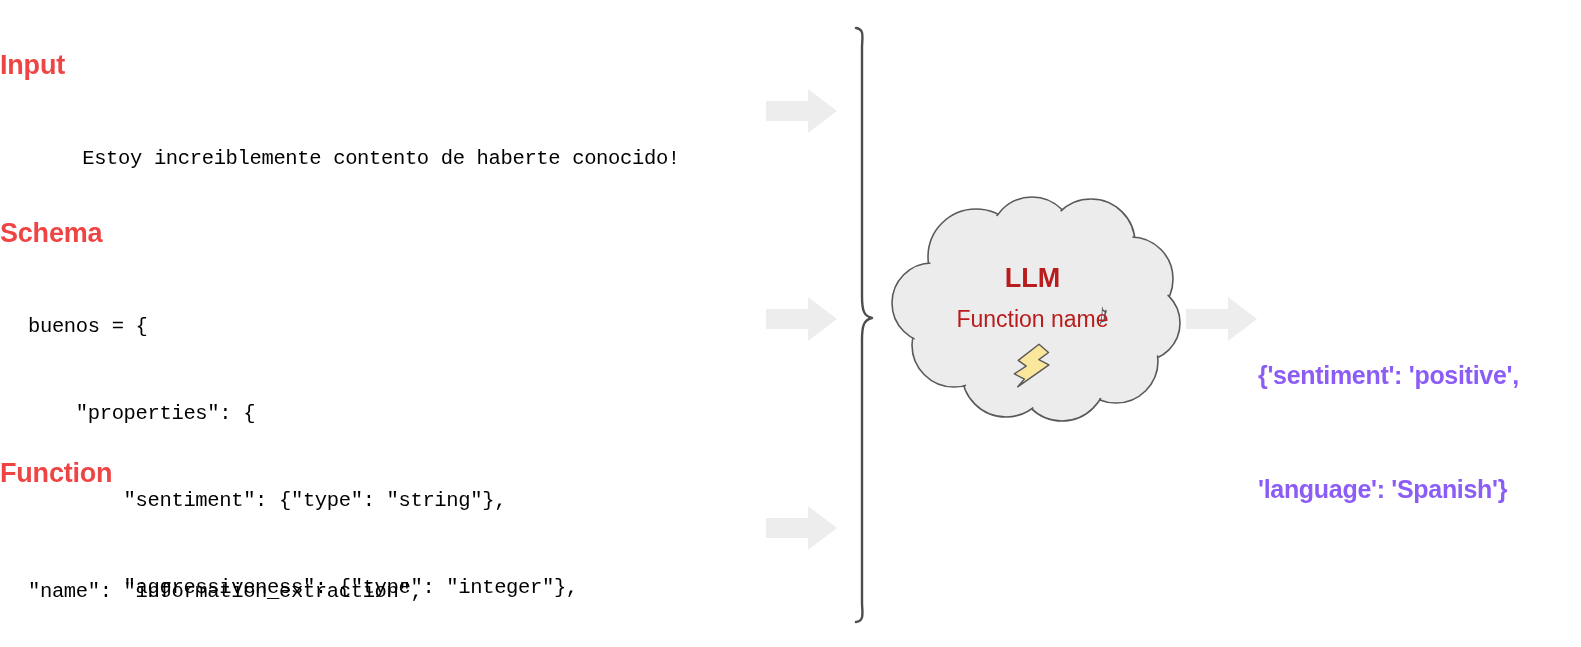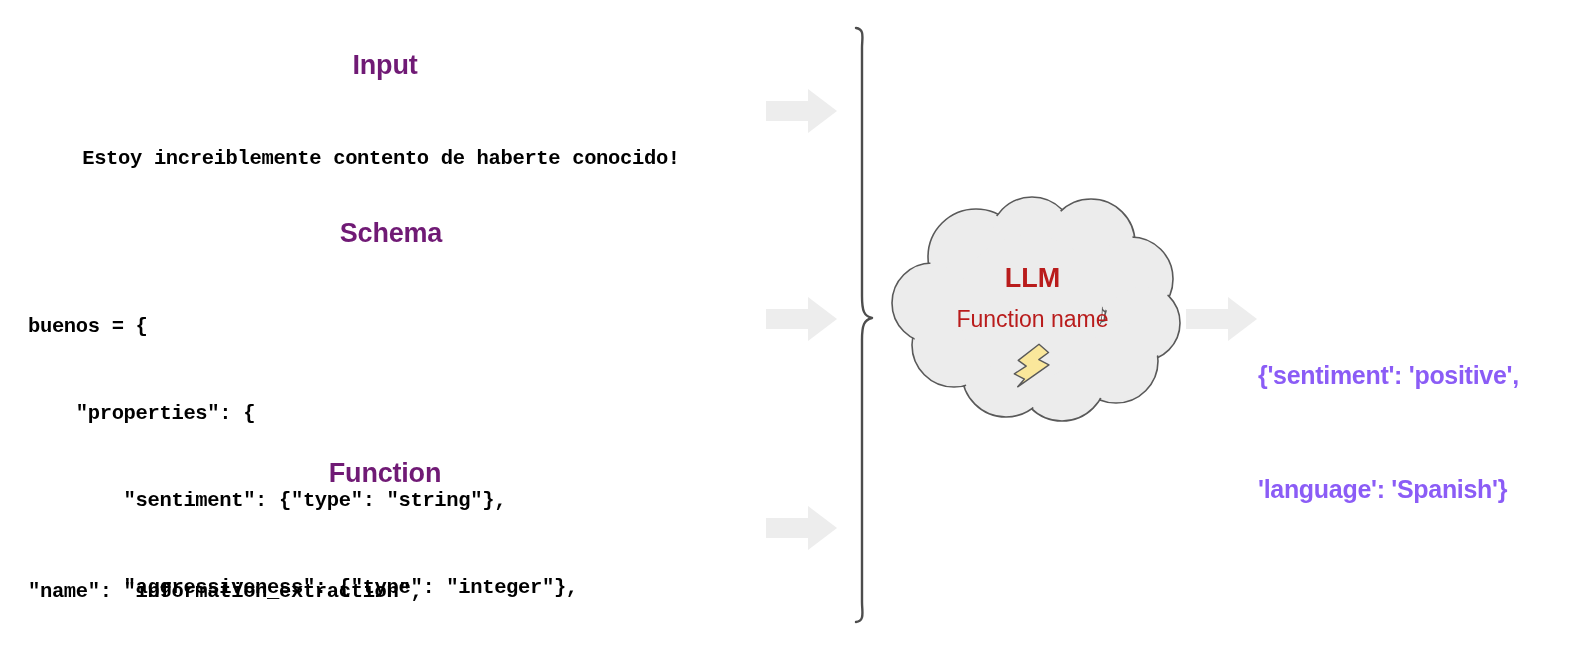--- a/index.html
+++ b/index.html
@@ -15,31 +15,31 @@
     overflow: hidden;
     font-family: "Liberation Sans", sans-serif;
   }
 
   
   .section-title {
     position: absolute;
     font-family: "Liberation Sans", sans-serif;
     font-weight: bold;
     font-size: 27px;
-    color: #701a75;
-    text-align: center;
+    color: #ef4444;
+    text-align: left;
     white-space: nowrap;
     letter-spacing: -0.2px;
   }
 
   
   .mono-block {
     position: absolute;
     font-family: "Liberation Mono", "DejaVu Sans Mono", monospace;
-    font-weight: bold;
+    font-weight: normal;
     font-size: 20.5px;
     line-height: 29px;
     color: #000000;
     white-space: pre;
     letter-spacing: -0.35px;
   }
   .mono-line { white-space: pre; display: block; }
 
   .input-block  { text-align: center; }
   .func-block   { line-height: 40px; }
@@ -84,21 +84,21 @@
   <div class="mono-block input-block" style="left:0px; top:86px; width:762px;">
     <span class="mono-line">Estoy increiblemente contento de haberte conocido!</span>
   </div>
 
   <div class="block-arrow" style="left:766px; top:88px; width:72px; height:46px;">
     <svg width="72" height="46" viewBox="0 0 72 46">
       <polygon points="0,13 42,13 42,1 71,23 42,45 42,33 0,33" fill="#ededed"></polygon>
     </svg>
   </div>
 
-  <div class="section-title" style="left:0px; top:218px; width:770px;padding-left:6px;">Schema</div>
+  <div class="section-title" style="left:0px; top:218px; width:770px;">Schema</div>
 
   <div class="mono-block" style="left:28px; top:254px;">
     <span class="mono-line">buenos = {</span>
     <span class="mono-line">    "properties": {</span>
     <span class="mono-line">        "sentiment": {"type": "string"},</span>
     <span class="mono-line">        "aggressiveness": {"type": "integer"},</span>
     
     
   </div>
 

